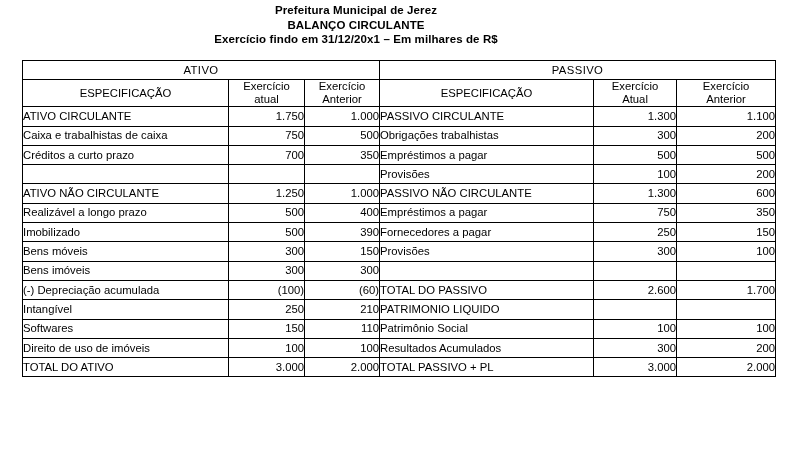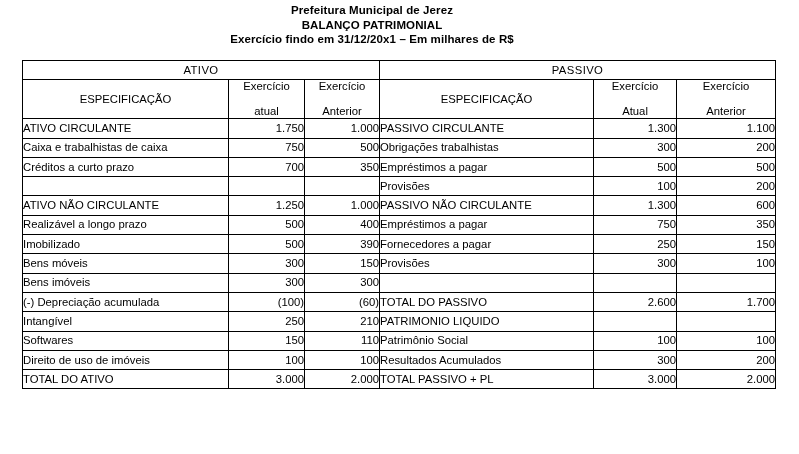--- a/index.html
+++ b/index.html
@@ -21,21 +21,20 @@
     background: #ffffff;
   }
 
   
   #title-block {
     position: absolute;
     left: 0;
     top: 3px;
     width: 712px;
     text-align: center;
-    padding-left: 16px;
   }
   #title-block .tline {
     font-size: 11.5px;
     font-weight: bold;
     line-height: 14.5px;
     letter-spacing: 0.1px;
     white-space: nowrap;
   }
 
   
@@ -80,21 +79,21 @@
 
   
   .sub-head {
     text-align: center;
     font-weight: bold;
     height: 33px;
     line-height: 13.5px;
     padding: 0 2px;
   }
   .sub-head .hl1 { display: block; }
-  .sub-head .hl2 { display: block; margin-top: 12px; }
+  .sub-head .hl2 { display: block; }
 
   
   .spec {
     text-align: left;
     padding-left: 5px;
     margin-top: 36px;
   }
   .spec.ind {
     padding-left: 17px;
   }
@@ -104,21 +103,21 @@
   }
   .blank { }
 </style>
 </head>
 <body>
 
 <div id="page">
 
   <div id="title-block">
     <div class="tline">Prefeitura Municipal de Jerez</div>
-    <div class="tline">BALANÇO PATRIMONIAL</div>
+    <div class="tline">BALANÇO CIRCULANTE</div>
     <div class="tline">Exercício findo em 31/12/20x1 – Em milhares de R$</div>
   </div>
 
   <table id="balance-table">
     <colgroup>
       <col class="c-spec-l">
       <col class="c-val-l">
       <col class="c-val-l2">
       <col class="c-spec-r">
       <col class="c-val-r">

